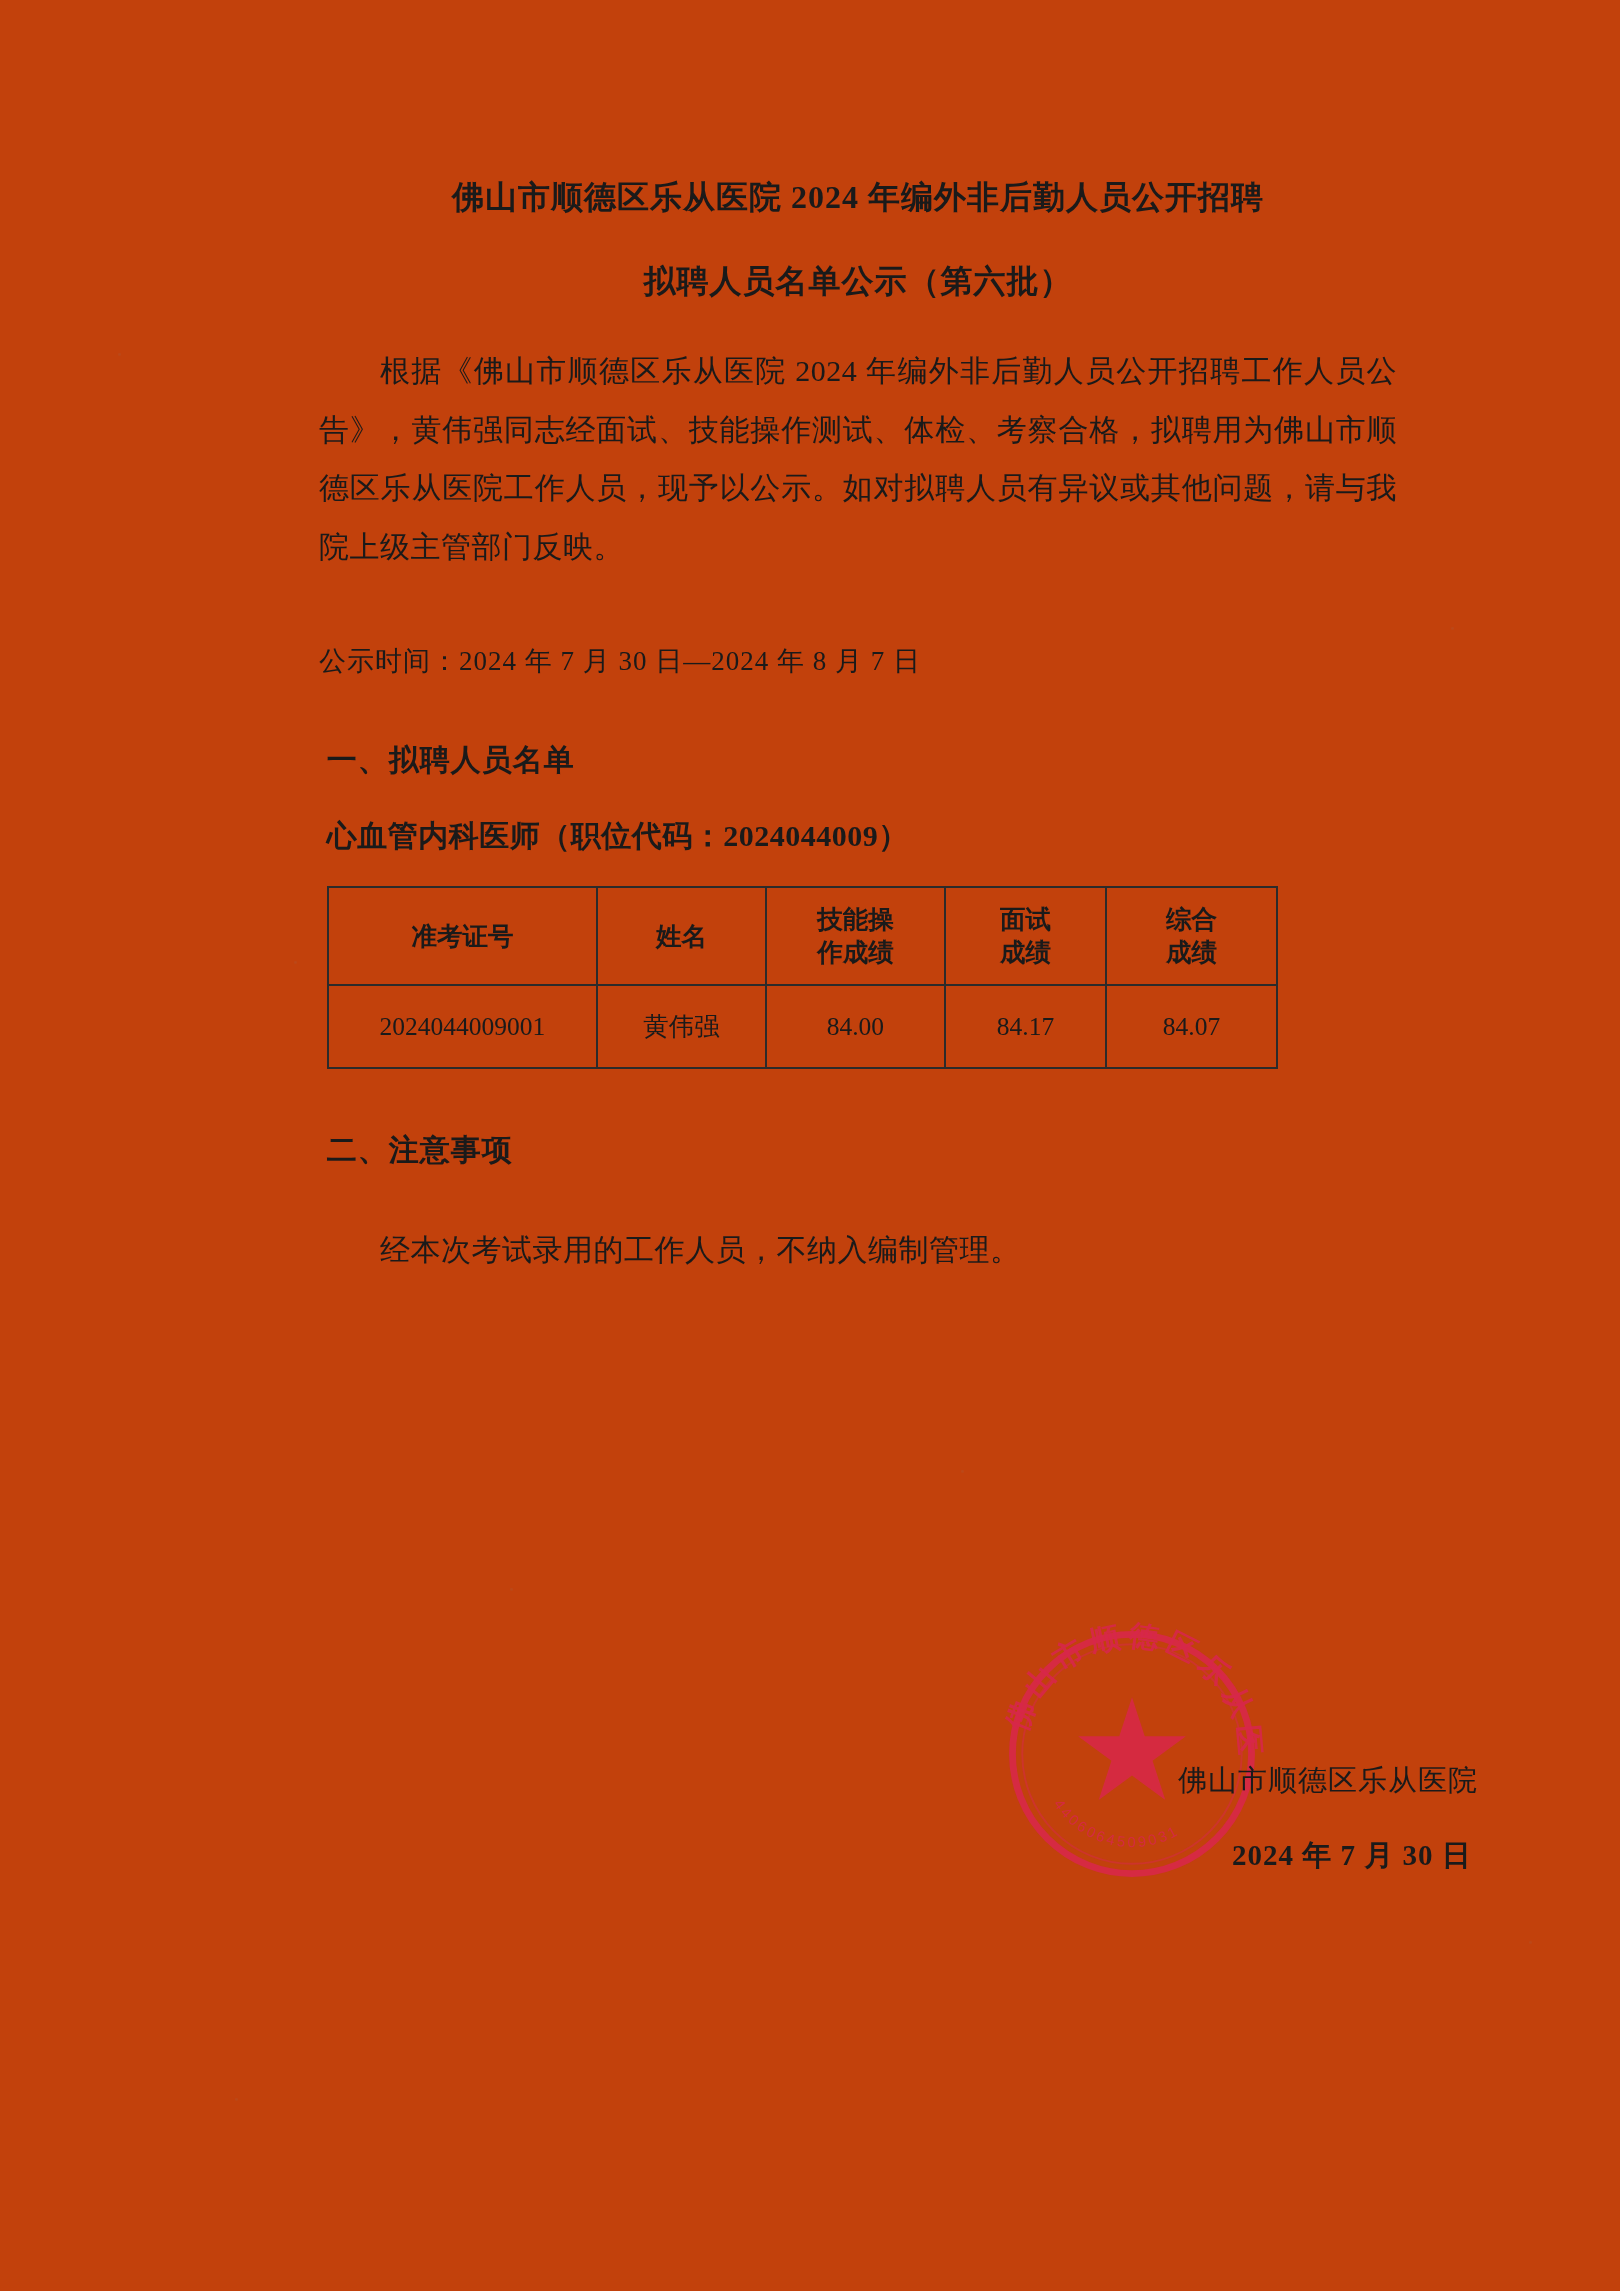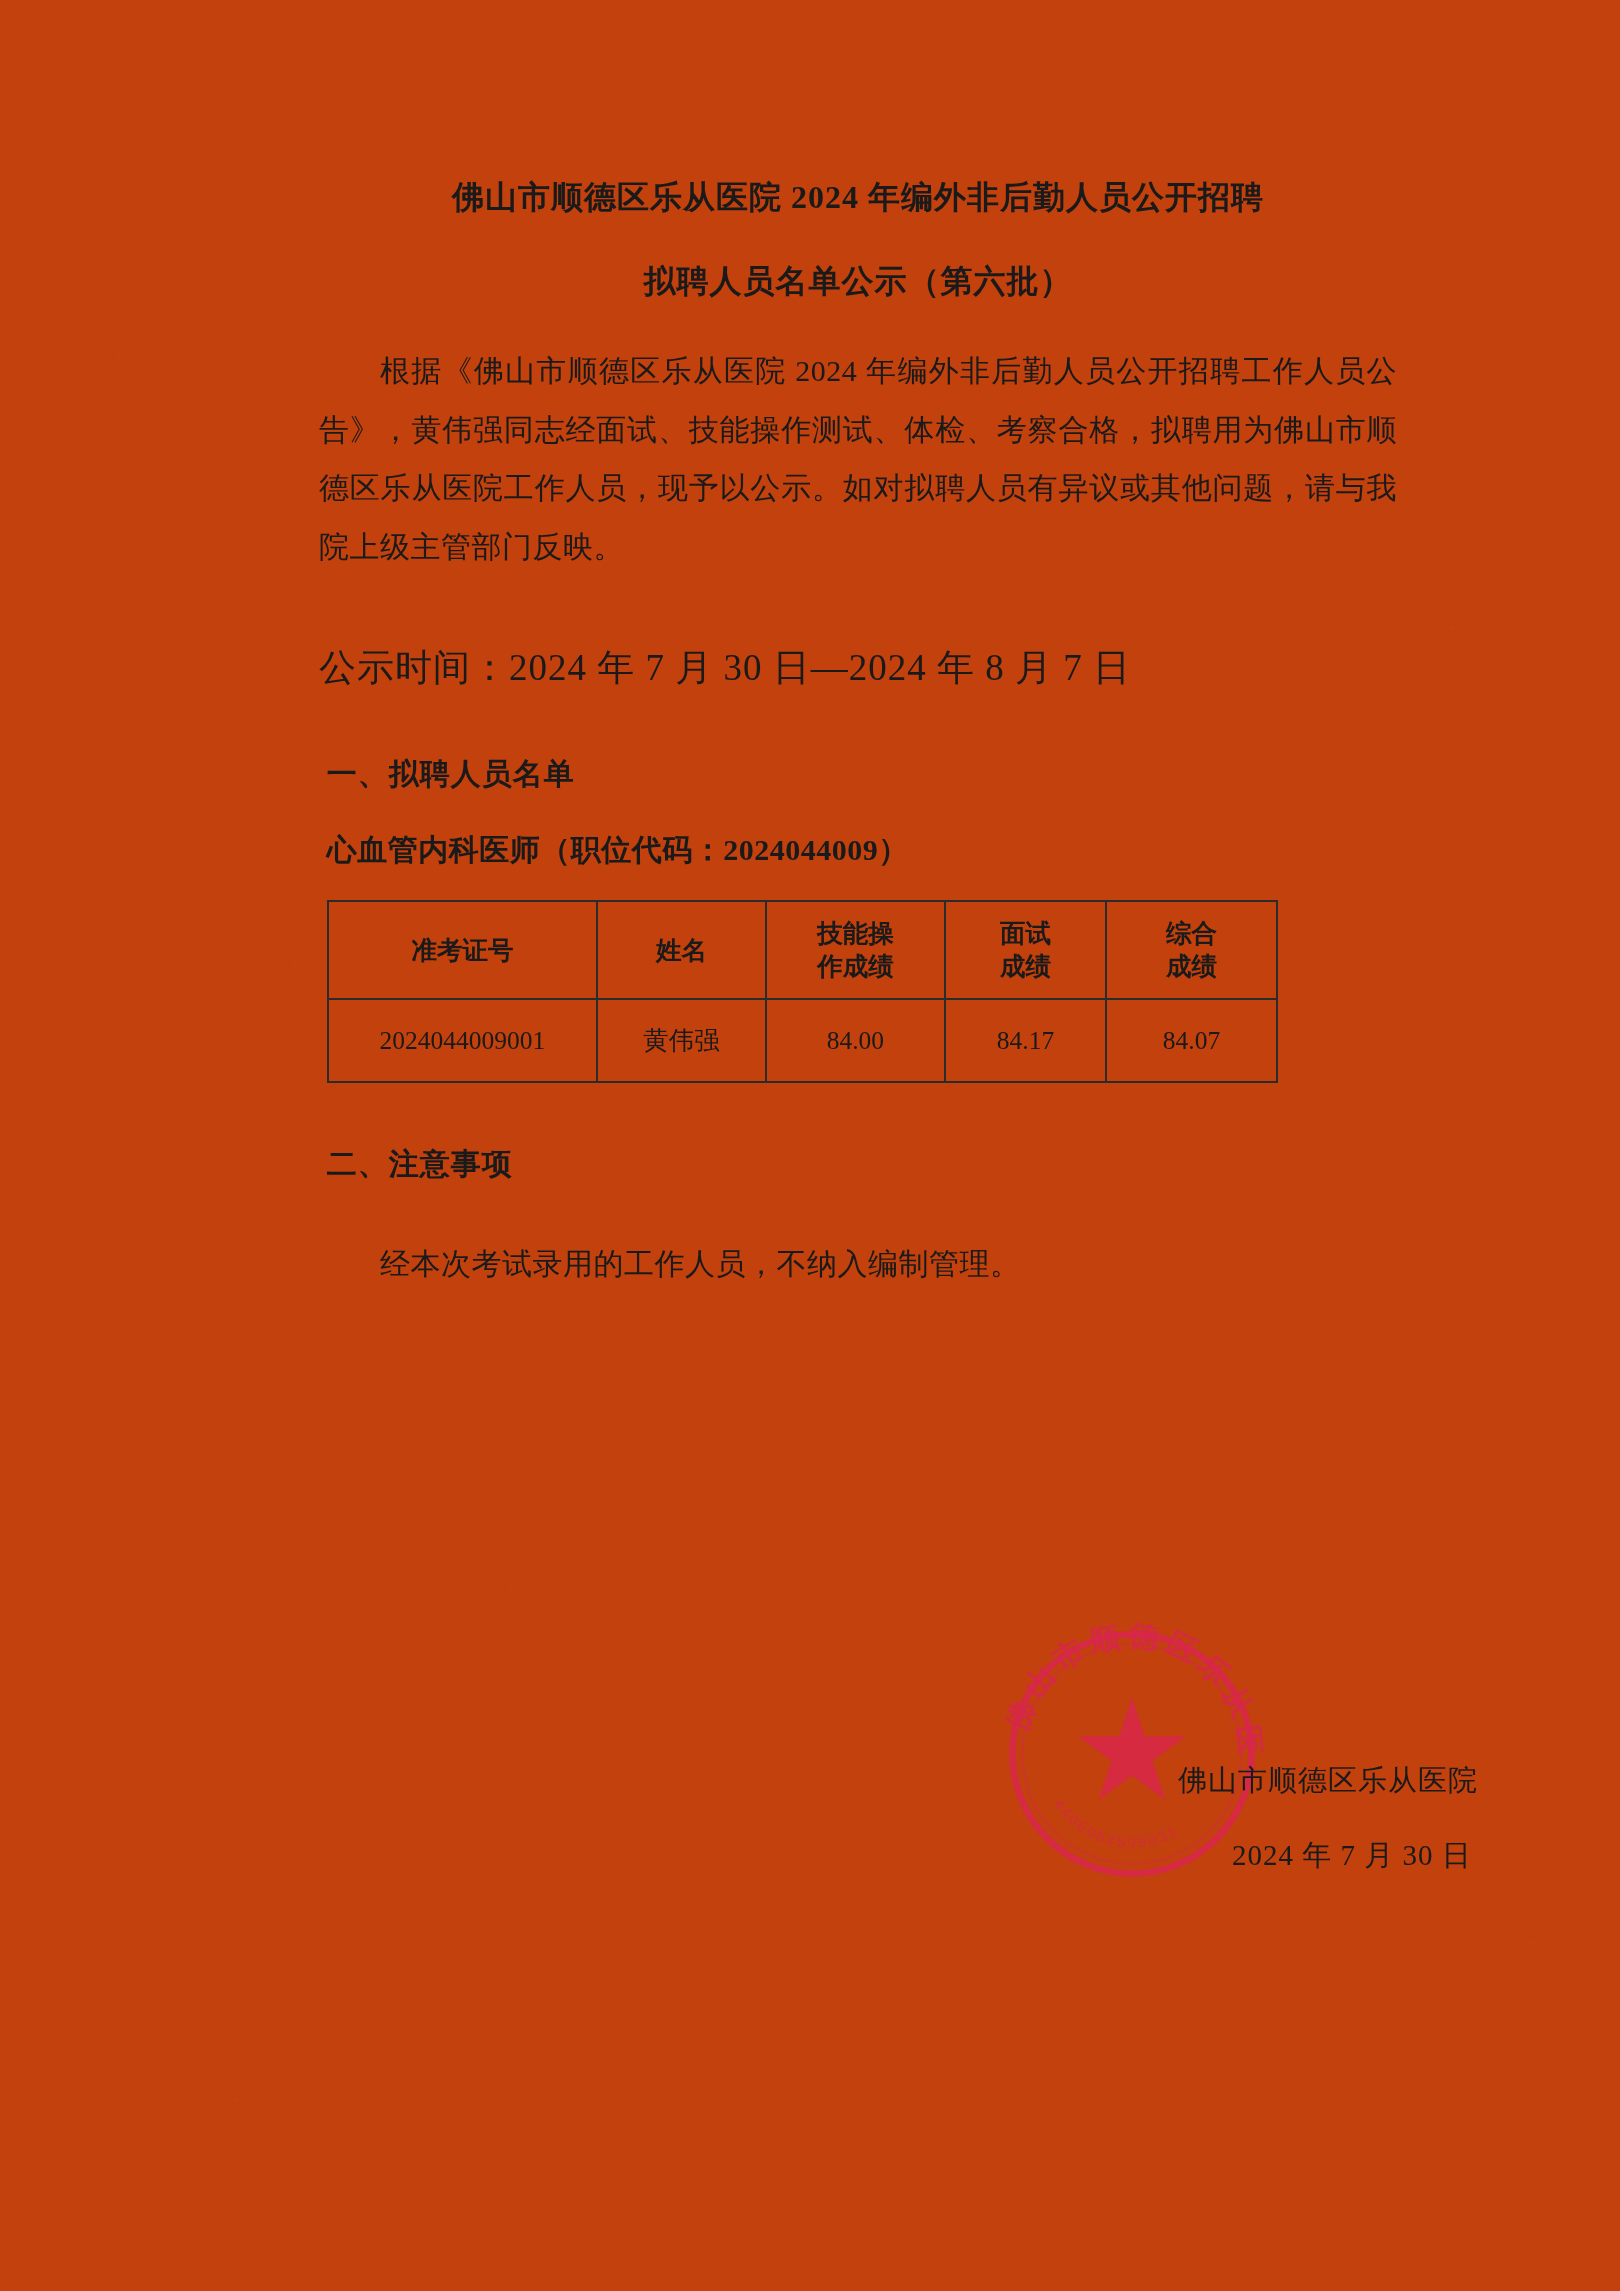--- a/index.html
+++ b/index.html
@@ -42,21 +42,21 @@
   .body-par {
     margin-top: 39px;
     font-size: 30px;
     line-height: 1.95;
     text-align: justify;
     text-indent: 61px;
     letter-spacing: 0.5px;
   }
   .info-line {
     margin-top: 33px;
-    font-size: 37px;
+    font-size: 27px;
     text-indent: 0;
     letter-spacing: 1px;
     font-family: Liberation Serif, serif;
   }
   .info-line.first {
     margin-top: 67px;
   }
   .section-head {
     margin-top: 61px;
     font-size: 30px;
@@ -112,20 +112,21 @@
     right: 142px;
     top: 1743px;
     text-align: left;
     font-size: 29px;
     letter-spacing: 1px;
     line-height: 2.6;
   }
   .sig-date {
     text-align: left;
     padding-left: 54px;
+    font-weight: bold;
   }
   
   .seal {
     position: absolute;
     left: 985px;
     top: 1607px;
     width: 294px;
     height: 294px;
     pointer-events: none;
   }

